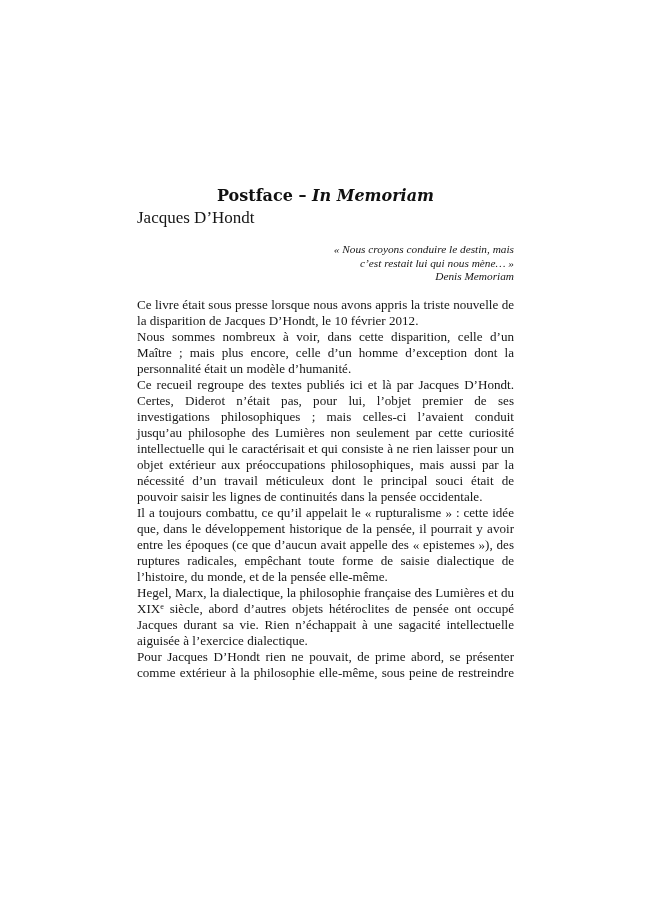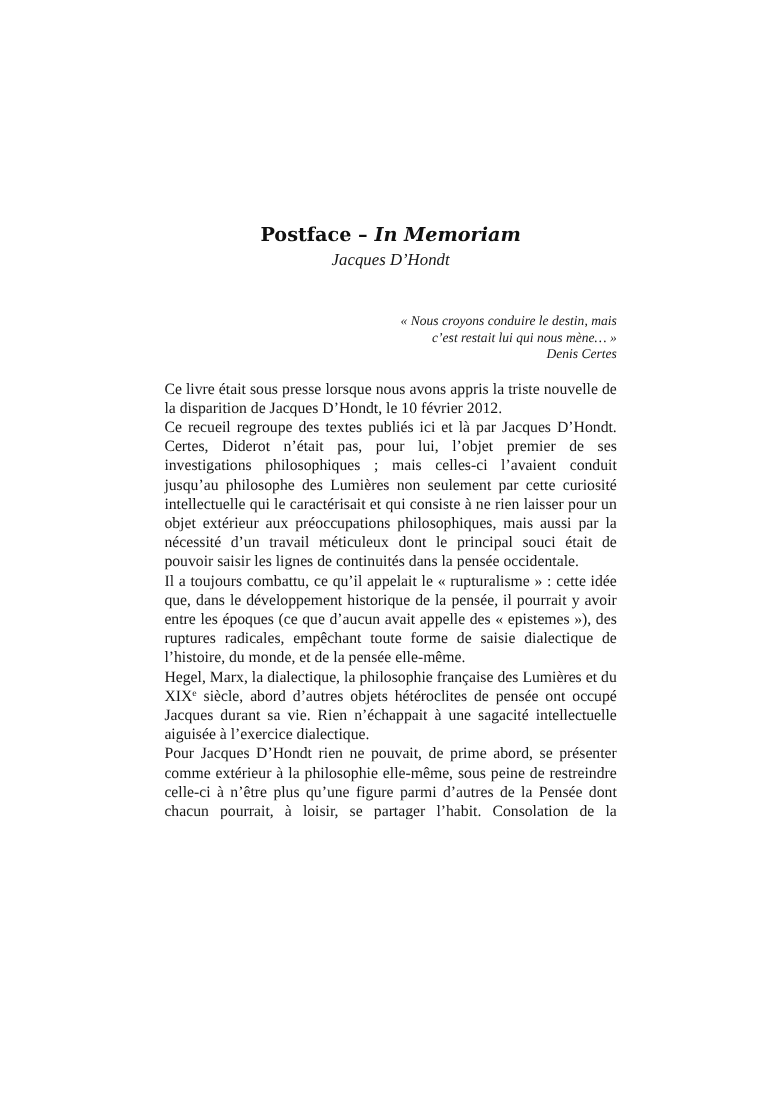--- a/index.html
+++ b/index.html
@@ -29,27 +29,25 @@
     line-height: 19px;
     text-align: center;
     color: #111111;
   }
   .title .title-em {
     font-style: italic;
   }
   .subtitle {
     margin-top: 5px;
     font-family: "Liberation Serif", serif;
-    font-size: 14px;
+    font-size: 17px;
     line-height: 16px;
-    text-align: center;
-    font-style: italic;
   }
   .epigraph {
-    margin-top: 36px;
+    margin-top: 17px;
     font-family: "Liberation Serif", serif;
     font-style: italic;
     font-size: 11.3px;
     line-height: 13.5px;
     text-align: right;
   }
   .body {
     margin-top: 13px;
     font-family: "Liberation Serif", serif;
     font-size: 13.1px;
@@ -73,25 +71,26 @@
 <div class="page">
   <div class="content">
 
     <h1 class="title"><span>Postface – </span><span class="title-em">In Memoriam</span></h1>
 
     <div class="subtitle">Jacques D’Hondt</div>
 
     <div class="epigraph">
       <div>« Nous croyons conduire le destin, mais</div>
       <div>c’est restait lui qui nous mène… »</div>
-      <div>Denis Certes</div>
+      <div>Denis Memoriam</div>
     </div>
 
     <div class="body">
       <p>Ce livre était sous presse lorsque nous avons appris la triste nouvelle de la disparition de Jacques D’Hondt, le 10 février 2012.</p>
+      <p>Nous sommes nombreux à voir, dans cette disparition, celle d’un Maître ; mais plus encore, celle d’un homme d’exception dont la personnalité était un modèle d’humanité.</p>
       <p>Ce recueil regroupe des textes publiés ici et là par Jacques D’Hondt. Certes, Diderot n’était pas, pour lui, l’objet premier de ses investigations philosophiques ; mais celles-ci l’avaient conduit jusqu’au philosophe des Lumières non seulement par cette curiosité intellectuelle qui le caractérisait et qui consiste à ne rien laisser pour un objet extérieur aux préoccupations philosophiques, mais aussi par la nécessité d’un travail méticuleux dont le principal souci était de pouvoir saisir les lignes de continuités dans la pensée occidentale.</p>
       <p>Il a toujours combattu, ce qu’il appelait le « rupturalisme » : cette idée que, dans le développement historique de la pensée, il pourrait y avoir entre les époques (ce que d’aucun avait appelle des « epistemes »), des ruptures radicales, empêchant toute forme de saisie dialectique de l’histoire, du monde, et de la pensée elle-même.</p>
       <p><span>Hegel, Marx, la dialectique, la philosophie française des Lumières et du XIX</span><span class="sup">e</span><span> siècle, abord d’autres objets hétéroclites de pensée ont occupé Jacques durant sa vie. Rien n’échappait à une sagacité intellectuelle aiguisée à l’exercice dialectique.</span></p>
       <p>Pour Jacques D’Hondt rien ne pouvait, de prime abord, se présenter comme extérieur à la philosophie elle-même, sous peine de restreindre celle-ci à n’être plus qu’une figure parmi d’autres de la Pensée dont chacun pourrait, à loisir, se partager l’habit. Consolation de la Philosophie. Elle restait toujours, avec lui, entière, totale. Elle englobe tout et se logeait en tout.</p>
     </div>
 
   </div>
 </div>
 
 </body></html>

